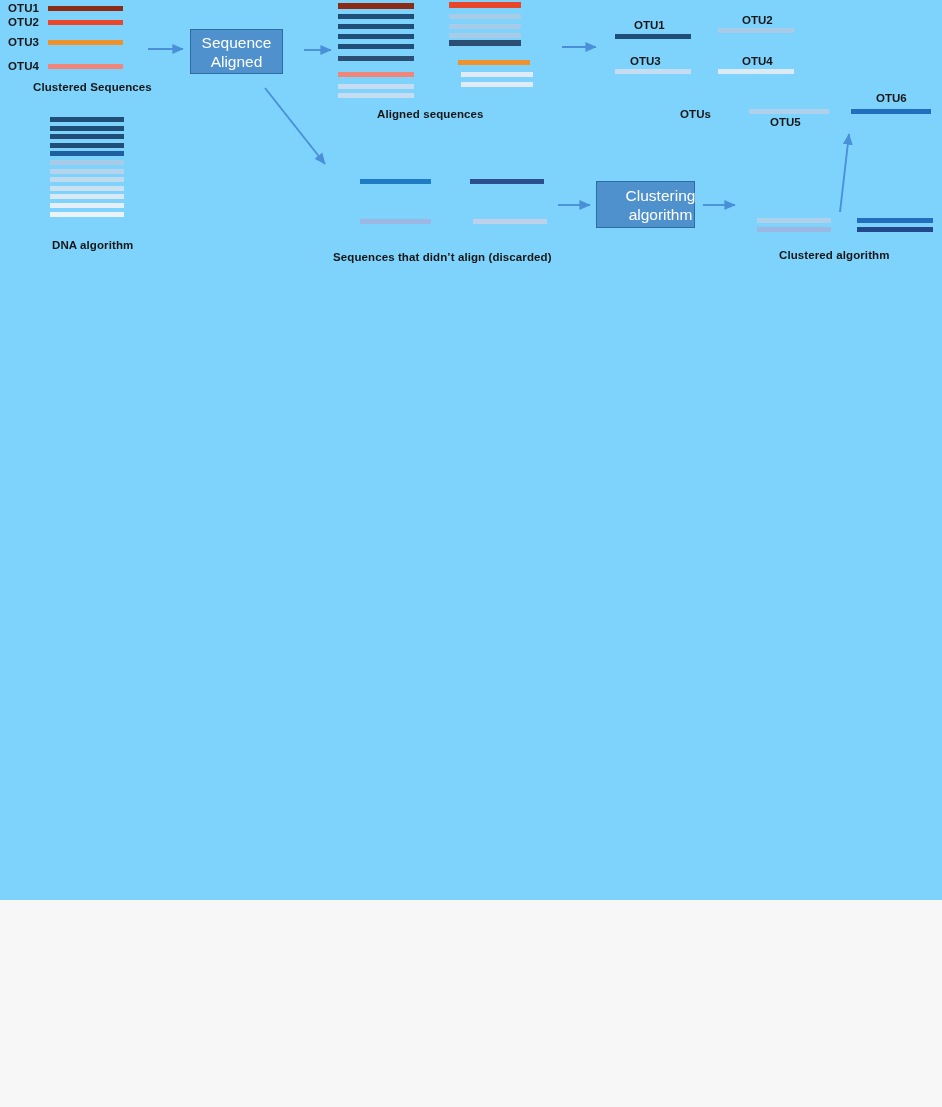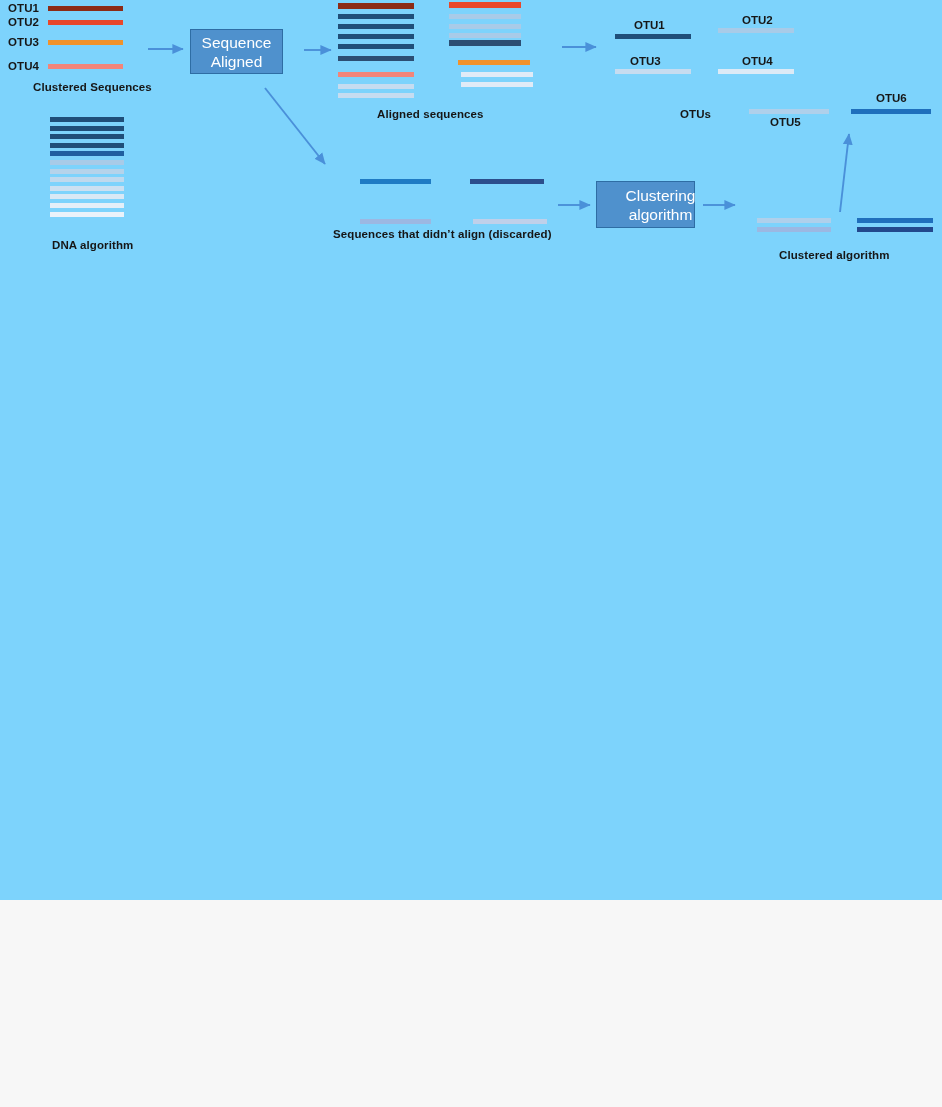--- a/index.html
+++ b/index.html
@@ -184,21 +184,21 @@
     </div>
   </div>
 
   <div>
     <div id="discarded-bars">
         <div class="bar" style="left: 360px; top: 179px; width: 71px; height: 5px; background: rgb(31, 123, 196);"></div>
         <div class="bar" style="left: 470px; top: 179px; width: 74px; height: 5px; background: rgb(44, 78, 140);"></div>
         <div class="bar" style="left: 360px; top: 219px; width: 71px; height: 5px; background: rgb(156, 184, 226);"></div>
         <div class="bar" style="left: 473px; top: 219px; width: 74px; height: 5px; background: rgb(191, 208, 234);"></div>
       </div>
-    <div class="caption" style="left:333px; top:228px;">Sequences that didn’t align (discarded)</div>
+    <div class="caption" style="left:333px; top:251px;">Sequences that didn’t align (discarded)</div>
   </div>
 
   <div>
     <div id="clustered-bars">
         <div class="bar" style="left: 757px; top: 218px; width: 74px; height: 5px; background: rgb(175, 208, 235);"></div>
         <div class="bar" style="left: 757px; top: 227px; width: 74px; height: 5px; background: rgb(156, 184, 226);"></div>
         <div class="bar" style="left: 857px; top: 218px; width: 76px; height: 5px; background: rgb(31, 111, 188);"></div>
         <div class="bar" style="left: 857px; top: 227px; width: 76px; height: 5px; background: rgb(35, 72, 140);"></div>
       </div>
     <div class="caption" style="left:779px; top:249px;">Clustered algorithm</div>

